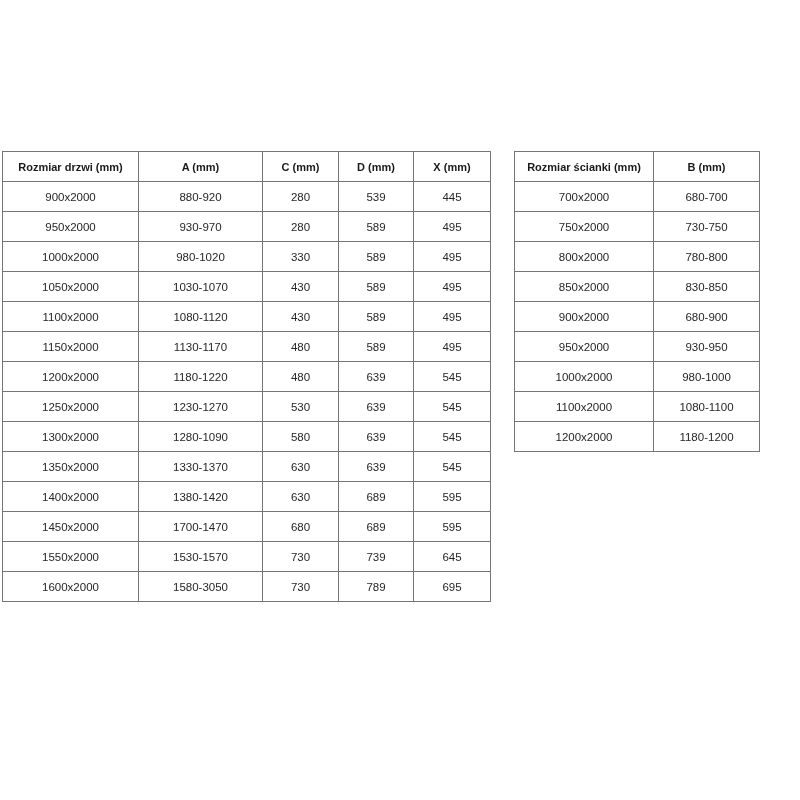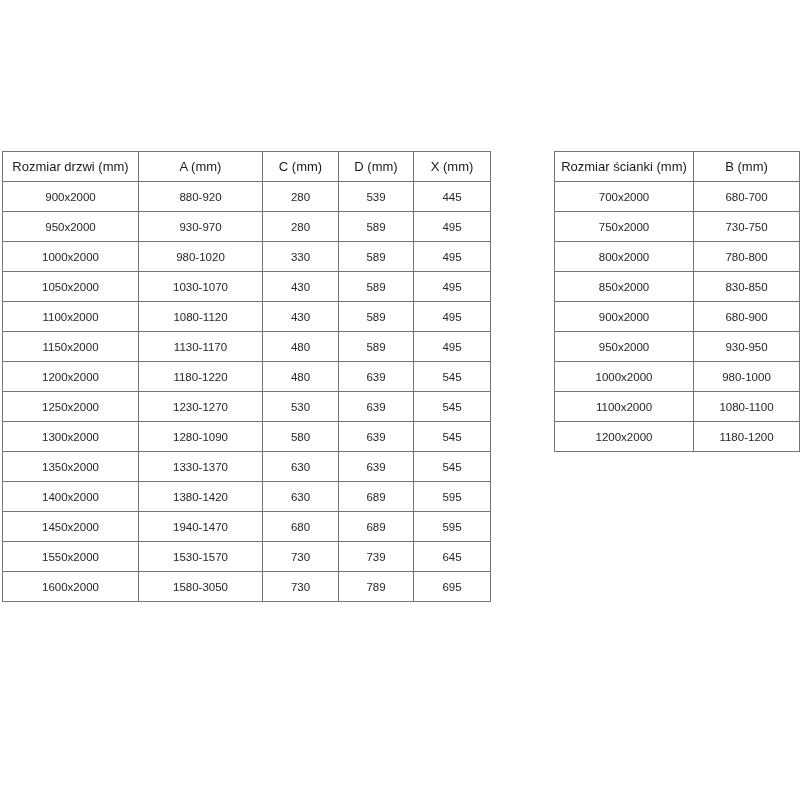--- a/index.html
+++ b/index.html
@@ -21,33 +21,33 @@
     background:var(--bg);
     overflow:hidden;
   }
   table{
     border-collapse:collapse;
     table-layout:fixed;
     position:absolute;
     background:var(--bg);
   }
   #door-table{left:2px;top:151px;width:488px;}
-  #wall-table{left:554px;top:151px;width:245px;padding-left:48px;}
+  #wall-table{left:514px;top:151px;width:245px;padding-left:48px;}
   th,td{
     border:1px solid var(--border);
     text-align:center;
     vertical-align:middle;
     height:30px;
     padding:0 4px;
     overflow:hidden;
     white-space:nowrap;
   }
   th{
-    font-size:13px;
-    font-weight:normal;
+    font-size:11px;
+    font-weight:bold;
     color:#1a1a1a;
   }
   td{
     font-size:11.5px;
     font-weight:normal;
     color:var(--text);
   }
 </style>
 </head>
 <body>
@@ -144,21 +144,21 @@
         </tr>
         <tr>
           <td>1400x2000</td>
           <td>1380-1420</td>
           <td>630</td>
           <td>689</td>
           <td>595</td>
         </tr>
         <tr>
           <td>1450x2000</td>
-          <td>1940-1470</td>
+          <td>1700-1470</td>
           <td>680</td>
           <td>689</td>
           <td>595</td>
         </tr>
         <tr>
           <td>1550x2000</td>
           <td>1530-1570</td>
           <td>730</td>
           <td>739</td>
           <td>645</td>

